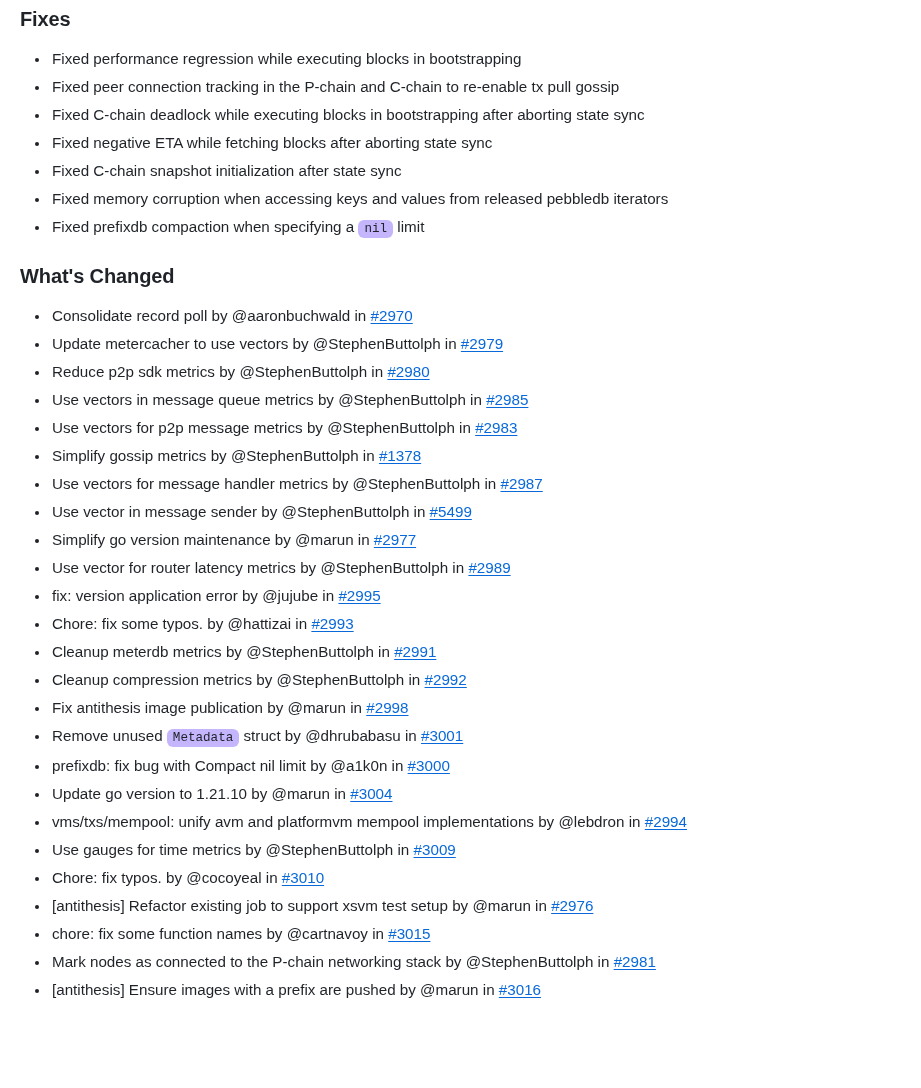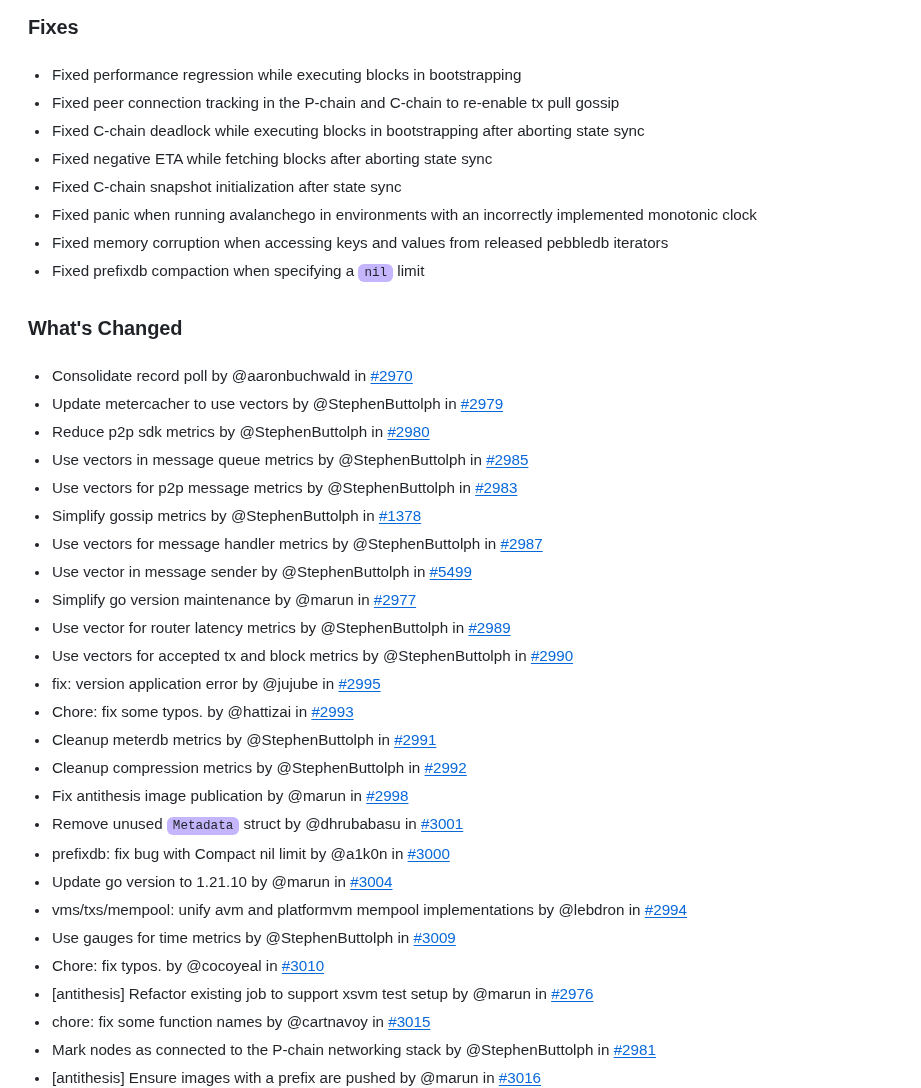--- a/index.html
+++ b/index.html
@@ -20,21 +20,21 @@
 
   .page {
     padding: 0 16px 0 20px;
   }
 
   h2.section-heading {
     font-size: 20px;
     font-weight: 700;
     line-height: 1.25;
     color: #1f2328;
-    margin: 8px;
+    margin: 0;
     padding: 0;
     letter-spacing: -0.1px;
   }
 
   #fixes-heading { padding-top: 7px; }
   #changed-heading { padding-top: 21px; }
 
   ul.bullet-list {
     list-style: none;
     margin: 0;
@@ -85,39 +85,37 @@
 <div class="page">
 
   <h2 class="section-heading" id="fixes-heading">Fixes</h2>
 
   <ul class="bullet-list" id="fixes-list">
       <li><span>Fixed performance regression while executing blocks in bootstrapping</span></li>
       <li><span>Fixed peer connection tracking in the P-chain and C-chain to re-enable tx pull gossip</span></li>
       <li><span>Fixed C-chain deadlock while executing blocks in bootstrapping after aborting state sync</span></li>
       <li><span>Fixed negative ETA while fetching blocks after aborting state sync</span></li>
       <li><span>Fixed C-chain snapshot initialization after state sync</span></li>
-      <li><span>Fixed panic when running avalanchego in environments with an incorrectly implemented monotonic clock</span></li>
       <li><span>Fixed memory corruption when accessing keys and values from released pebbledb iterators</span></li>
       <li><span>Fixed prefixdb compaction when specifying a </span><code class="inline-code">nil</code><span> limit</span></li>
     </ul>
 
   <h2 class="section-heading" id="changed-heading">What's Changed</h2>
 
   <ul class="bullet-list" id="changed-list">
       <li><span>Consolidate record poll by @aaronbuchwald in </span><a class="pr-link" href="#">#2970</a></li>
       <li><span>Update metercacher to use vectors by @StephenButtolph in </span><a class="pr-link" href="#">#2979</a></li>
       <li><span>Reduce p2p sdk metrics by @StephenButtolph in </span><a class="pr-link" href="#">#2980</a></li>
       <li><span>Use vectors in message queue metrics by @StephenButtolph in </span><a class="pr-link" href="#">#2985</a></li>
       <li><span>Use vectors for p2p message metrics by @StephenButtolph in </span><a class="pr-link" href="#">#2983</a></li>
       <li><span>Simplify gossip metrics by @StephenButtolph in </span><a class="pr-link" href="#">#1378</a></li>
       <li><span>Use vectors for message handler metrics by @StephenButtolph in </span><a class="pr-link" href="#">#2987</a></li>
       <li><span>Use vector in message sender by @StephenButtolph in </span><a class="pr-link" href="#">#5499</a></li>
       <li><span>Simplify go version maintenance by @marun in </span><a class="pr-link" href="#">#2977</a></li>
       <li><span>Use vector for router latency metrics by @StephenButtolph in </span><a class="pr-link" href="#">#2989</a></li>
-      <li><span>Use vectors for accepted tx and block metrics by @StephenButtolph in </span><a class="pr-link" href="#">#2990</a></li>
       <li><span>fix: version application error by @jujube in </span><a class="pr-link" href="#">#2995</a></li>
       <li><span>Chore: fix some typos. by @hattizai in </span><a class="pr-link" href="#">#2993</a></li>
       <li><span>Cleanup meterdb metrics by @StephenButtolph in </span><a class="pr-link" href="#">#2991</a></li>
       <li><span>Cleanup compression metrics by @StephenButtolph in </span><a class="pr-link" href="#">#2992</a></li>
       <li><span>Fix antithesis image publication by @marun in </span><a class="pr-link" href="#">#2998</a></li>
       <li><span>Remove unused </span><code class="inline-code">Metadata</code><span> struct by @dhrubabasu in </span><a class="pr-link" href="#">#3001</a></li>
       <li><span>prefixdb: fix bug with Compact nil limit by @a1k0n in </span><a class="pr-link" href="#">#3000</a></li>
       <li><span>Update go version to 1.21.10 by @marun in </span><a class="pr-link" href="#">#3004</a></li>
       <li><span>vms/txs/mempool: unify avm and platformvm mempool implementations by @lebdron in </span><a class="pr-link" href="#">#2994</a></li>
       <li><span>Use gauges for time metrics by @StephenButtolph in </span><a class="pr-link" href="#">#3009</a></li>

